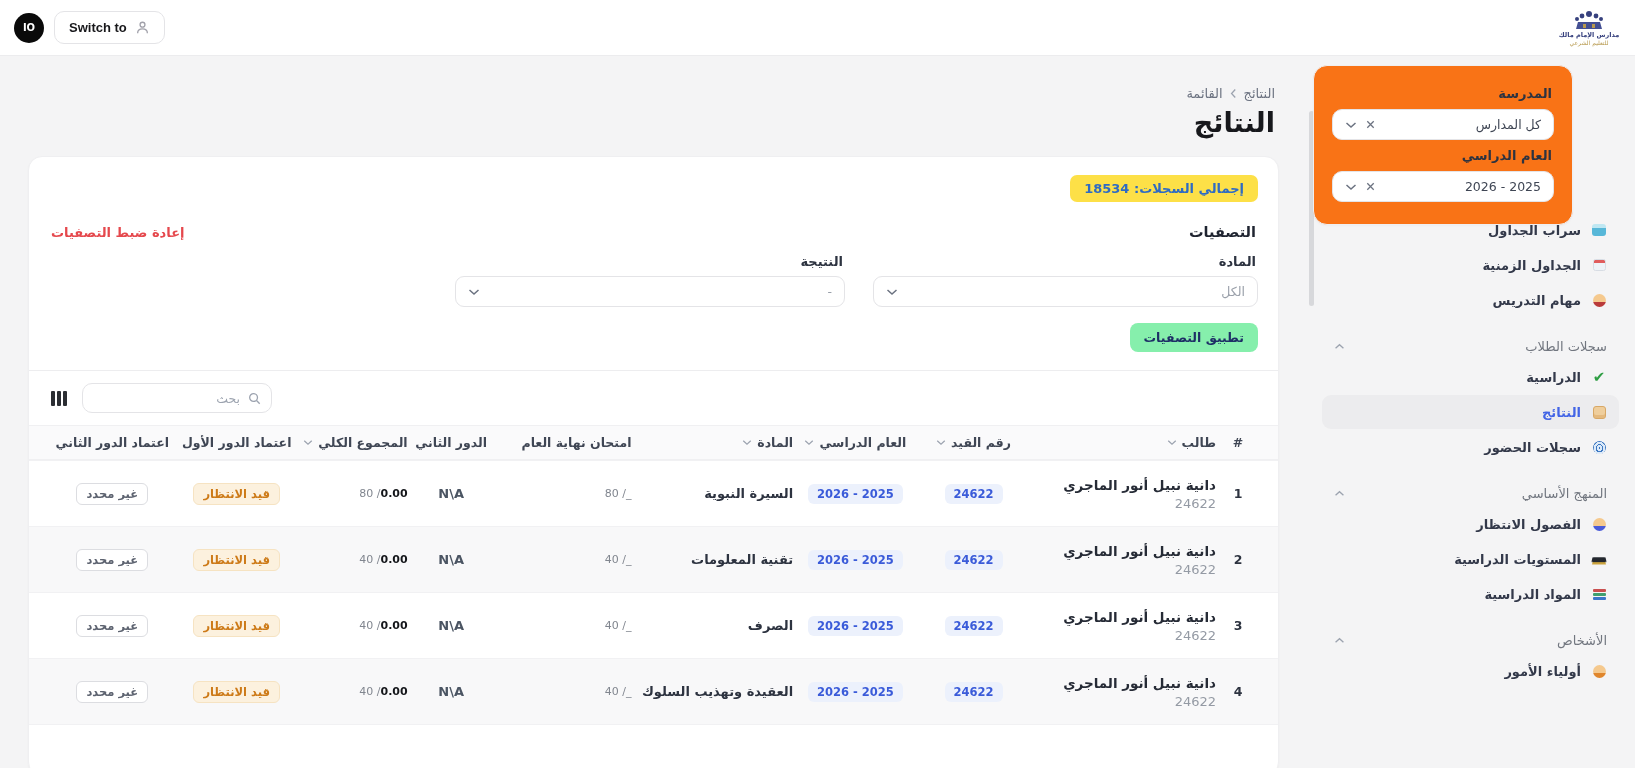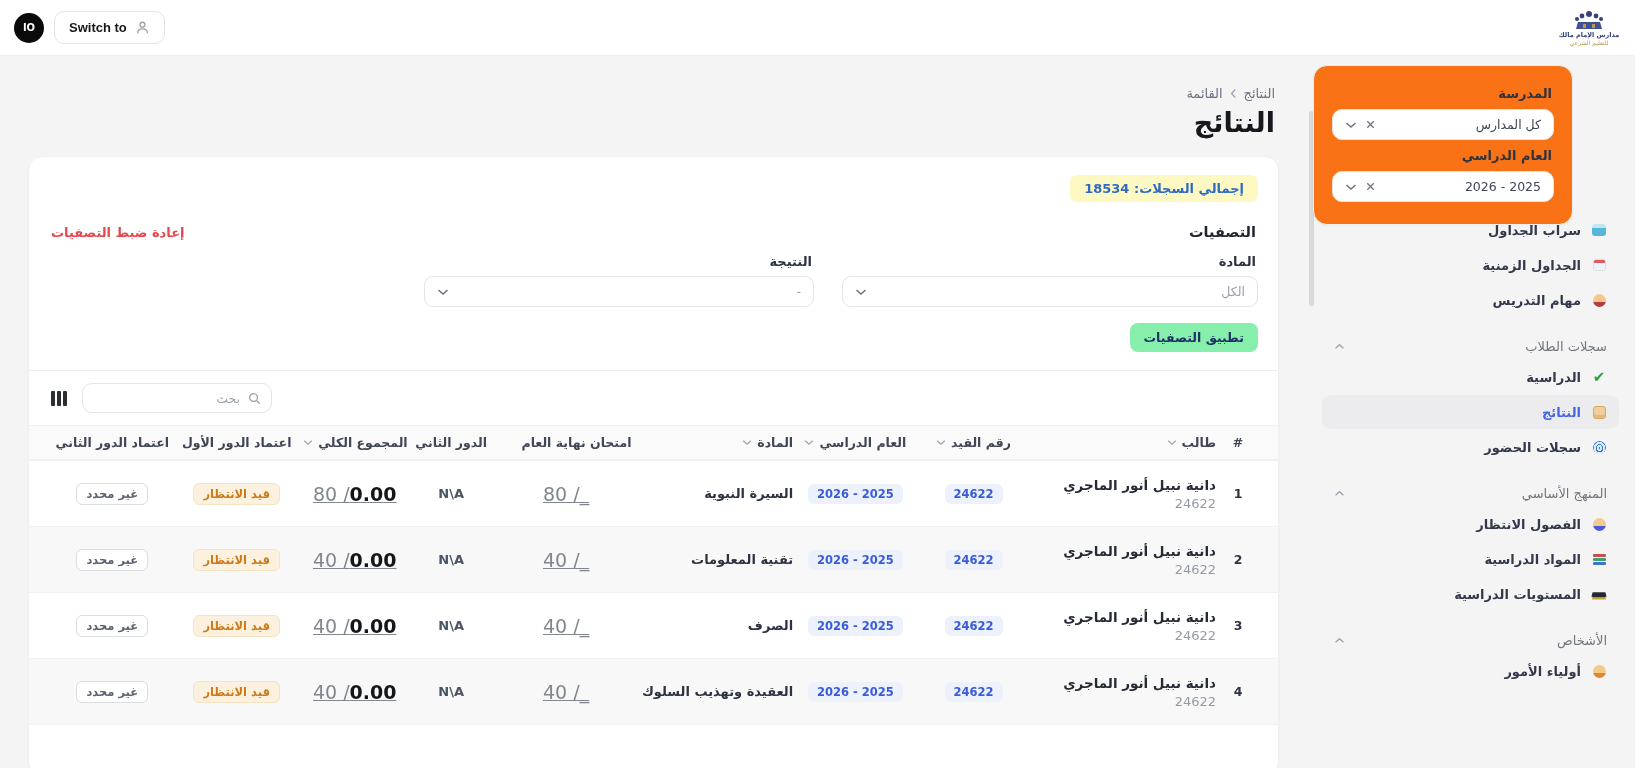--- a/index.html
+++ b/index.html
@@ -71,35 +71,35 @@
   .crumbs { display:flex; align-items:center; gap:7px; padding:30px 4px 6px; font-size:13px; color:#6b7280; }
   .crumbs .cur { color:#6b7280; }
   .page-title { font-size:27px; font-weight:800; color:#17181c; padding:0 4px 18px; }
   
   .card {
     background:#fff; border-radius:14px; border:1px solid #efeff1;
     box-shadow:0 1px 2px rgba(0,0,0,.03); min-height:620px;
   }
   .card-top { padding:18px 20px 0; display:flex; }
   .total-badge {
-    background:#fef9c3; color:#2e6bc4; font-size:13px; font-weight:bold;
+    background:#fde047; color:#2e6bc4; font-size:13px; font-weight:bold;
     padding:6px 14px; border-radius:7px;
   }
   .filters-head { display:flex; align-items:center; justify-content:space-between; padding:22px 22px 4px; }
   .filters-title { font-size:14.5px; font-weight:bold; color:#1f2430; }
   .reset-link { font-size:13px; font-weight:bold; color:#e5484d; cursor:pointer; }
   .filters-row { display:flex; gap:28px; padding:10px 20px 0; }
   .field { display:flex; flex-direction:column; gap:7px; }
   .field-label { font-size:13px; font-weight:bold; color:#2d3340; padding:0 2px; }
   .combo {
     display:flex; align-items:center; justify-content:space-between; background:#fff;
     border:1px solid #e4e4e7; border-radius:9px; height:31px; padding:0 12px; cursor:pointer;
   }
   .combo .val { font-size:12.5px; color:#9aa0aa; }
-  .w-subject { width:416px; }
+  .w-subject { width:385px; }
   .w-result { width:390px; }
   .apply-row { display:flex; padding:16px 20px 18px; }
   .apply-btn {
     background:#86efac; color:#1e2f66; border:none; border-radius:8px;
     font-size:12.5px; font-weight:bold; padding:7px 14px; cursor:pointer;
     font-family:inherit;
   }
   .card-divider { height:1px; background:#ededef; }
   
   .search-row { display:flex; align-items:center; justify-content:flex-start; flex-direction:row-reverse; gap:13px; padding:12px 20px; }
@@ -124,21 +124,21 @@
   .th { font-size:12.5px; font-weight:bold; color:#3f4654; display:flex; align-items:center; gap:5px; }
   .trow { height:66px; border-top:1px solid #f1f1f3; }
   .trow:first-of-type { border-top:none; }
   .trow.alt { background:#f8f8f9; }
   .cell { font-size:13px; color:#4b5563; }
   .c-center, .th.c-center { justify-content:center; display:flex; }
   .c-num { font-size:12.5px; font-weight:bold; color:#2d3340; text-align:center; }
   .s-name { font-size:13.5px; font-weight:bold; color:#262b36; white-space:nowrap; }
   .s-id { font-size:13px; color:#949aa4; margin-top:3px; }
   .c-subject { font-size:13px; font-weight:600; color:#2d3340; }
-  .c-exam, .c-total { direction:ltr; text-align:center; color:#81868f; font-size:19px; padding-left:6px;text-decoration:underline; }
+  .c-exam, .c-total { direction:ltr; text-align:right; color:#81868f; font-size:11px; padding-left:6px; }
   .c-total .t-max { color:#81868f; }
   .c-total .t-val { color:#14161a; font-weight:bold; }
   .c-round2 { text-align:center; font-weight:600; color:#4b5563; direction:ltr; }
   .badge-blue {
     display:inline-block; background:#ecf1fc; color:#3a5bd9; font-size:11.5px; font-weight:bold;
     padding:3px 9px; border-radius:6px; white-space:nowrap;
   }
   .badge-pending {
     display:inline-block; background:#fcf1de; color:#cd7a17; font-size:11.5px; font-weight:bold;
     padding:3px 9px; border-radius:6px; border:1px solid #f6e3c2; white-space:nowrap;
@@ -259,32 +259,32 @@
           <path d="M1.5 6 L6 2 L10.5 6" fill="none" stroke="#9ca3af" stroke-width="1.5"></path>
         </svg>
       </div>
       <div class="nav-item">
         <span class="nav-ic">
             <i class="ic-student"></i>
           </span>
         <span>الفصول الانتظار</span>
       </div>
       <div class="nav-item">
+        <span class="nav-ic">
+            <i class="ic-cap"></i>
+          </span>
+        <span>المستويات الدراسية</span>
+      </div>
+      <div class="nav-item">
         <span class="nav-ic ic-books">
           <i style="background:#c94f4f"></i>
             <i style="background:#3f9f6f"></i>
             <i style="background:#3b76c9"></i>
         </span>
         <span>المواد الدراسية</span>
-      </div>
-      <div class="nav-item">
-        <span class="nav-ic">
-            <i class="ic-cap"></i>
-          </span>
-        <span>المستويات الدراسية</span>
       </div>
 
       <div class="nav-header">
         <span>الأشخاص</span>
         <svg width="11" height="7" viewBox="0 0 12 8">
           <path d="M1.5 6 L6 2 L10.5 6" fill="none" stroke="#9ca3af" stroke-width="1.5"></path>
         </svg>
       </div>
       <div class="nav-item">
         <span class="nav-ic">

